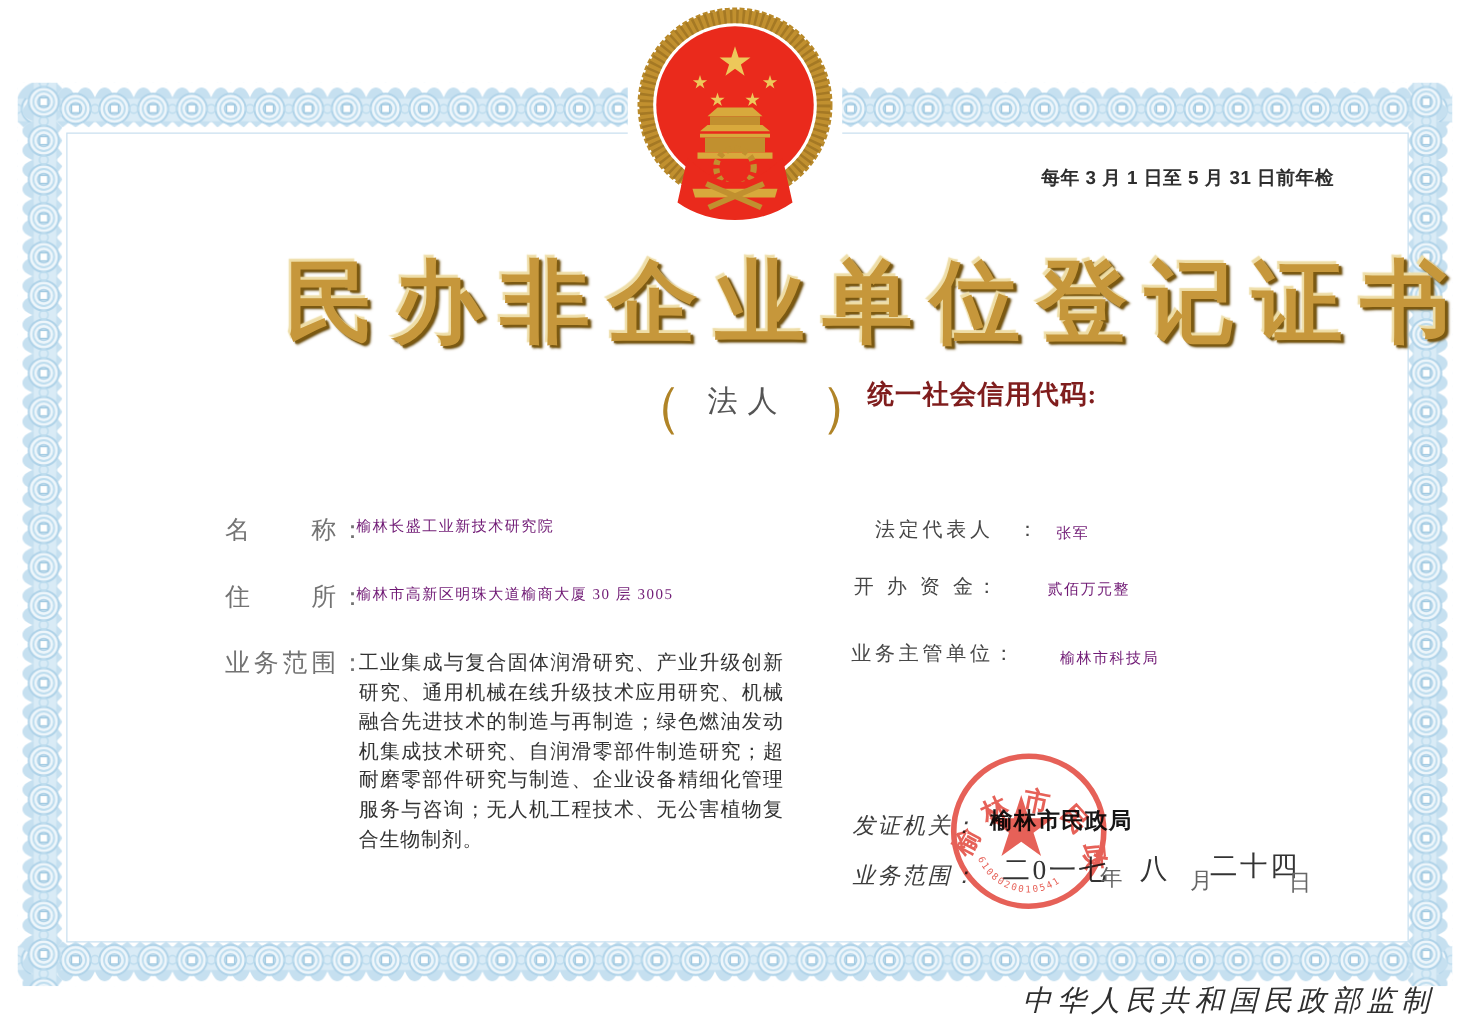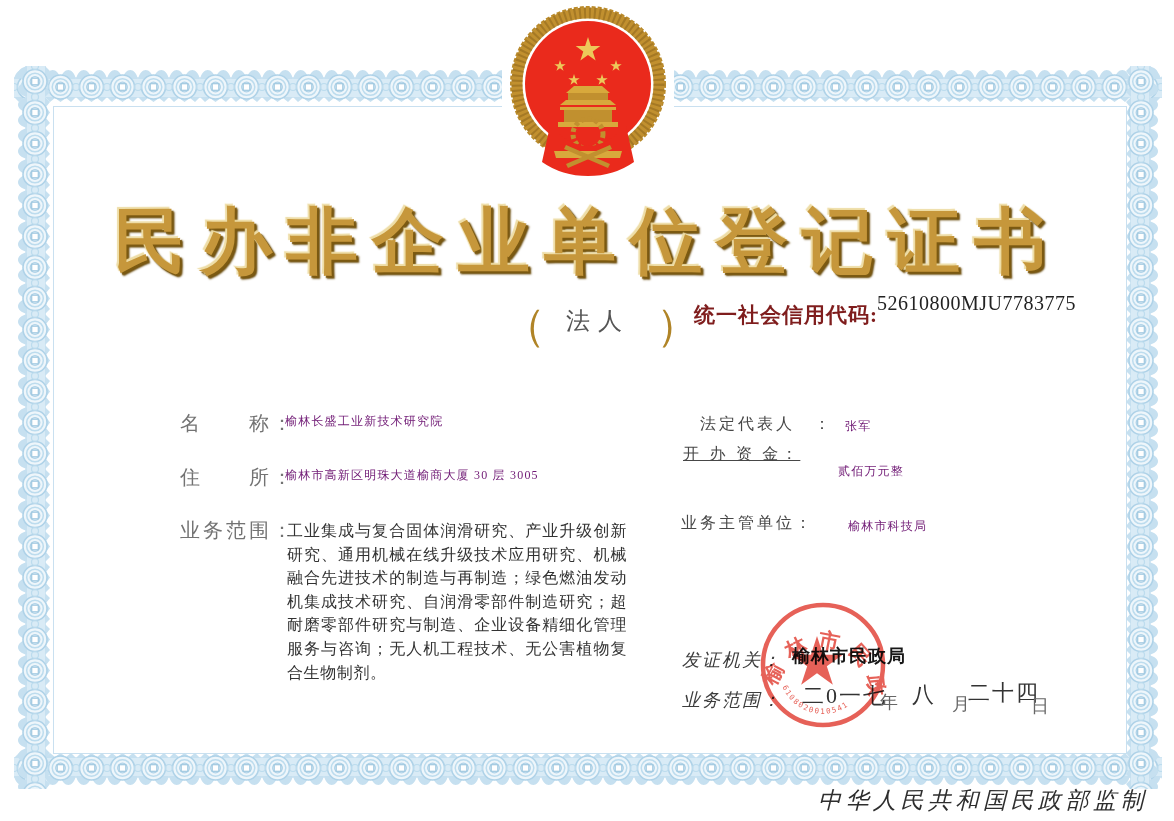--- a/index.html
+++ b/index.html
@@ -8,21 +8,21 @@
   
   .b-strip{position:absolute;z-index:1;}
   .inner-frame{position:absolute;left:53px;top:106px;width:1072px;height:646px;
                border:1px solid #c9e0f0;z-index:0;}
   
   .emblem{position:absolute;left:502px;top:4px;width:172px;height:174px;z-index:3;}
   
   .note{position:absolute;left:833px;top:132px;z-index:2;color:#2e2e2e;
         font-size:15px;line-height:22px;letter-spacing:0.4px;font-weight:bold;}
   
-  .title{position:absolute;left:0;right:0;top:194px;text-align:center;z-index:2;
+  .title{position:absolute;left:0;right:0;top:194px;text-align:right;z-index:2;
          font-weight:bold;font-size:72px;letter-spacing:14px;color:#c6973b;
          text-shadow:-2px -2px 1px #eedda6, 2px 2px 1px #7c5a12, 3px 3px 2px #6b4d0e;}
   
   .paren{position:absolute;z-index:2;font-family:"Liberation Serif",serif;
          font-size:44px;color:#b08427;font-weight:400;}
   .type-label{position:absolute;left:566px;top:305px;z-index:2;color:#555;
               font-family:Liberation Mono, monospace;font-size:24px;letter-spacing:8px;}
   .code-label{position:absolute;left:694px;top:301px;z-index:2;color:#7f1d1d;
               font-family:"Liberation Serif",serif;font-weight:bold;font-size:21px;letter-spacing:1px;}
   .code-value{position:absolute;left:877px;top:292px;z-index:2;color:#222;
@@ -152,43 +152,43 @@
 
     <circle cx="86" cy="130" r="15" fill="none" stroke="#c1902f" stroke-width="5" stroke-dasharray="4 3"></circle>
 
     <path d="M48,122 L40,158 Q60,172 86,172 Q112,172 132,158 L124,122 Q104,142 86,142 Q68,142 48,122 Z" fill="#ea2a1c"></path>
     <path d="M52,147 L120,147 L118,154 L54,154 Z" fill="#d8a93c"></path>
     <path d="M64,141 L108,160 L106,164 L62,145 Z" fill="#c1902f"></path>
     <path d="M108,141 L64,160 L66,164 L110,145 Z" fill="#c1902f"></path>
   </svg>
 
   <div class="note">
+    <div>每年 3 月 1 日至 5 月 31 日前年检</div>
   </div>
 
   <div class="title">民办非企业单位登记证书</div>
 
   <div class="paren" style="left:502px;top:296px;">（</div>
   <div class="type-label">法人</div>
   <div class="paren" style="left:656px;top:296px;">）</div>
   <div class="code-label">统一社会信用代码:</div>
-  <div class="code-value">52610800MJU7783775</div>
 
   <div class="lab" style="left:180px;top:410px;">名　　称：</div>
   <div class="val" style="left:285px;top:413px;">榆林长盛工业新技术研究院</div>
 
   <div class="lab" style="left:180px;top:464px;">住　　所：</div>
   <div class="val" style="left:285px;top:467px;">榆林市高新区明珠大道榆商大厦 30 层 3005</div>
 
   <div class="lab" style="left:180px;top:517px;">业务范围：</div>
   <div class="scope-val">工业集成与复合固体润滑研究、产业升级创新研究、通用机械在线升级技术应用研究、机械融合先进技术的制造与再制造；绿色燃油发动机集成技术研究、自润滑零部件制造研究；超耐磨零部件研究与制造、企业设备精细化管理服务与咨询；无人机工程技术、无公害植物复合生物制剂。</div>
 
   <div class="lab-r" style="left:700px;top:414px;">法定代表人　：</div>
   <div class="val" style="left:845px;top:418px;">张军</div>
 
-  <div class="lab-r" style="left:683px;top:444px;text-decoration:underline;">开 办 资 金：</div>
+  <div class="lab-r" style="left:683px;top:459px;">开 办 资 金：</div>
   <div class="val" style="left:838px;top:463px;">贰佰万元整</div>
 
   <div class="lab-r" style="left:681px;top:513px;">业务主管单位：</div>
   <div class="val" style="left:848px;top:518px;">榆林市科技局</div>
 
   <div class="lab-s" style="left:682px;top:648px;">发证机关：</div>
   <div class="issuer-val">榆林市民政局</div>
 
   <div class="lab-s" style="left:682px;top:688px;">业务范围：</div>
   <div class="date-val" style="left:802px;top:681px;">二0一七</div>

